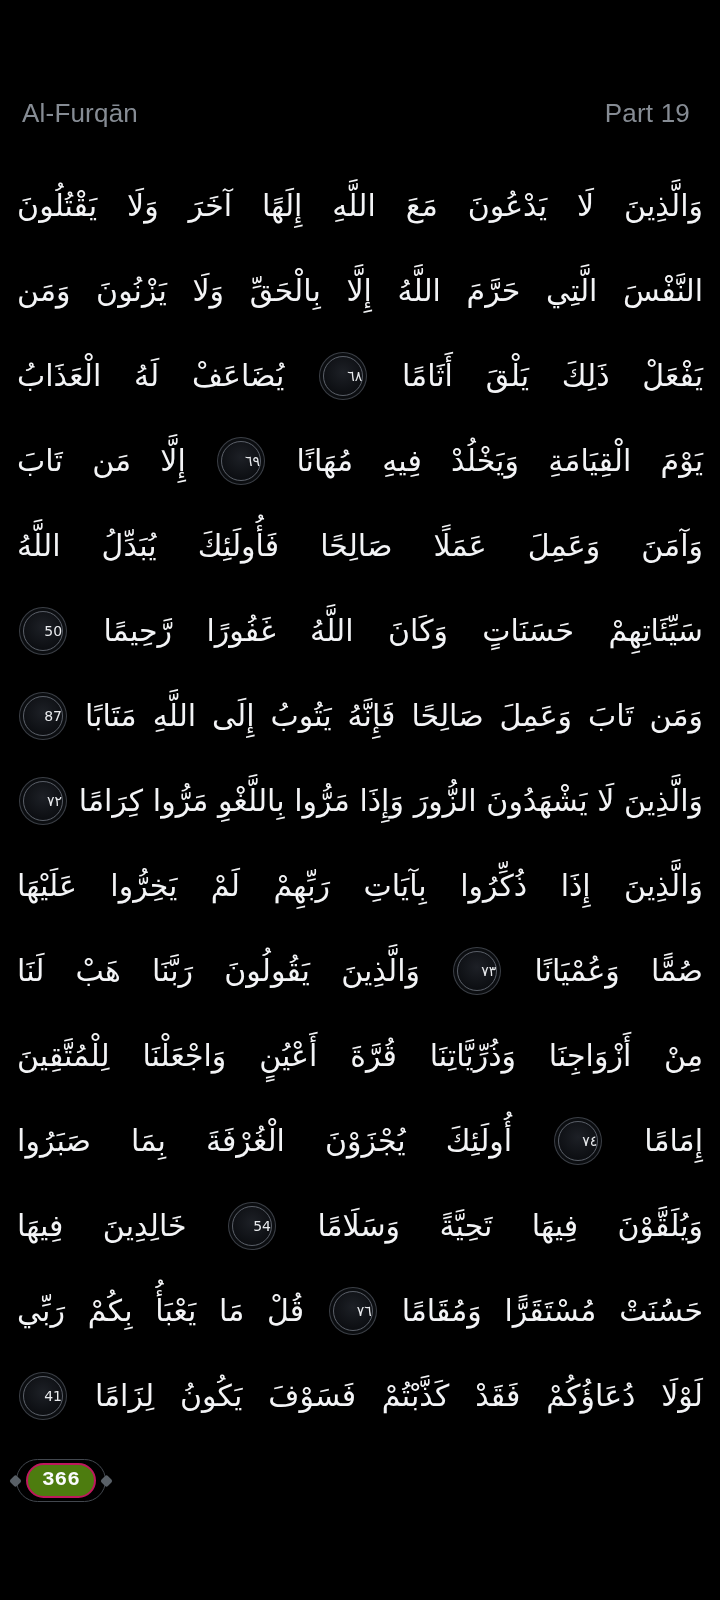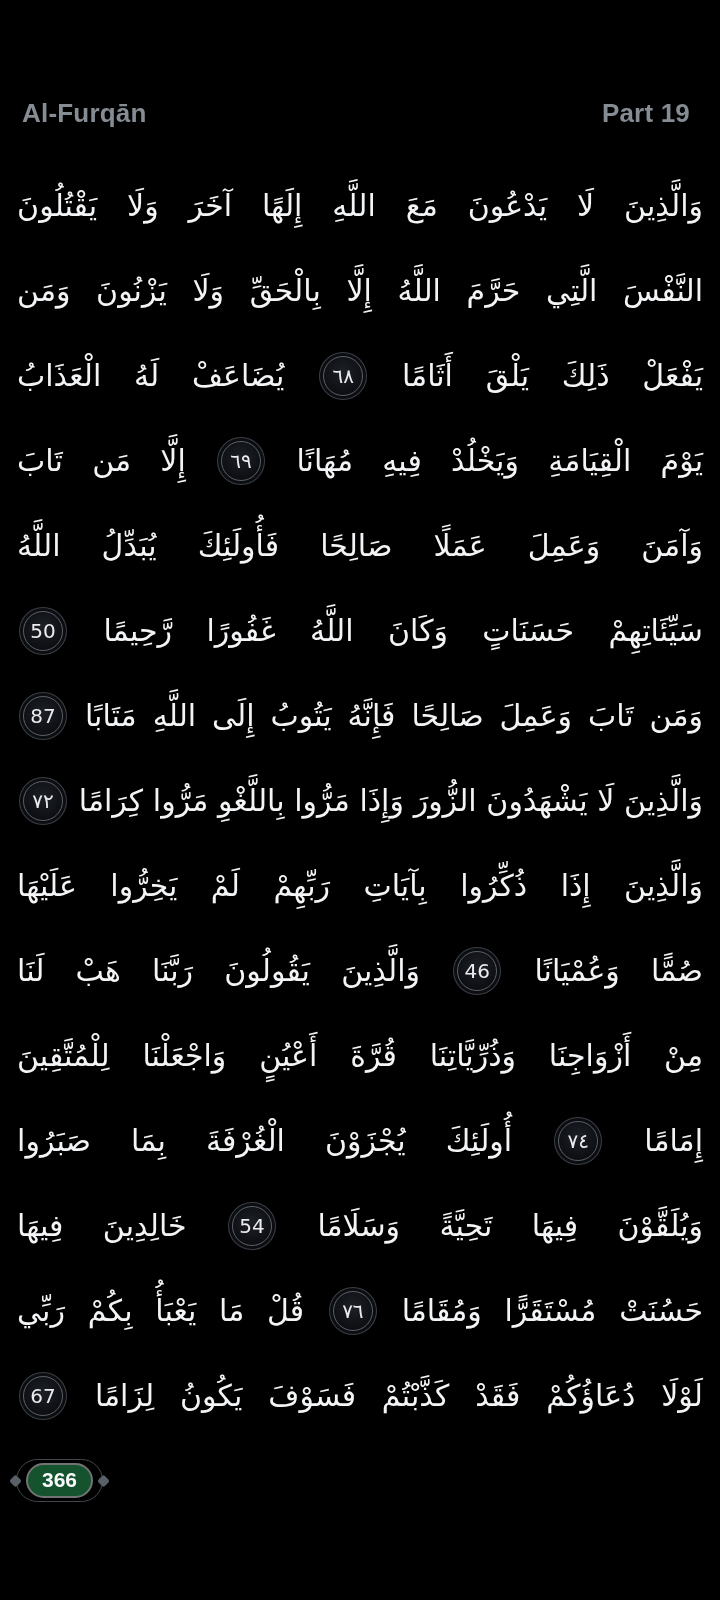--- a/index.html
+++ b/index.html
@@ -12,21 +12,21 @@
   }
 
   
   .header {
     position: absolute;
     top: 97px; left: 22px; right: 30px;
     display: flex;
     justify-content: space-between;
     align-items: baseline;
     font-family: "Liberation Sans", sans-serif;
-    font-weight: 700;
+    font-weight: 400;
     font-size: 26px;
     line-height: 32px;
     color: #868c94;
     letter-spacing: 0.2px;
   }
 
   
   .mushaf {
     position: absolute;
     top: 163px; left: 17px; right: 17px;
@@ -46,23 +46,23 @@
 
   
   .ayah-marker {
     flex: 0 0 auto;
     width: 38px; height: 38px;
     border-radius: 50%;
     background: radial-gradient(circle at 50% 40%, #1d2026 0%, #0d0f13 70%);
     border: 1px solid #5a5f68;
     box-shadow: 0 0 0 3px #0b0d10, 0 0 0 4px #3b3f46;
     color: #e9ebee;
-    font-size: 20px;
+    font-size: 14px;
     line-height: 38px;
-    text-align: center;
+    text-align: right;
     margin: 0 6px;
   }
 
   
   .badge {
     position: absolute;
     left: 16px; top: 1459px;
     display: flex;
     align-items: center;
   }
@@ -79,25 +79,25 @@
     top: 50%;
     width: 9px; height: 9px;
     background: #596067;
     transform: translateY(-50%) rotate(45deg);
     border-radius: 2px;
   }
   .badge .ring::before { left: -6px; }
   .badge .ring::after  { right: -6px; }
   .badge .pill {
     display: inline-block;
-    border: 2px solid #737373;
+    border: 2px solid #be185d;
     border-radius: 18px;
-    background: #14532d;
+    background: #4d7c0f;
     padding: 3px 14px 4px 14px;
-    font-family: Liberation Sans, sans-serif;
+    font-family: Liberation Mono, monospace;
     font-weight: 700;
     font-size: 21px;
     line-height: 24px;
     color: #fafbfd;
   }
 </style>
 </head>
 <body>
 
 <div class="header">
@@ -198,21 +198,21 @@
         <span class="w">ذُكِّرُوا</span>
         <span class="w">بِآيَاتِ</span>
         <span class="w">رَبِّهِمْ</span>
         <span class="w">لَمْ</span>
         <span class="w">يَخِرُّوا</span>
         <span class="w">عَلَيْهَا</span>
       </div>
       <div class="line">
         <span class="w">صُمًّا</span>
         <span class="w">وَعُمْيَانًا</span>
-        <span class="ayah-marker">46</span>
+        <span class="ayah-marker">٧٣</span>
         <span class="w">وَالَّذِينَ</span>
         <span class="w">يَقُولُونَ</span>
         <span class="w">رَبَّنَا</span>
         <span class="w">هَبْ</span>
         <span class="w">لَنَا</span>
       </div>
       <div class="line">
         <span class="w">مِنْ</span>
         <span class="w">أَزْوَاجِنَا</span>
         <span class="w">وَذُرِّيَّاتِنَا</span>
@@ -251,21 +251,21 @@
         <span class="w">رَبِّي</span>
       </div>
       <div class="line">
         <span class="w">لَوْلَا</span>
         <span class="w">دُعَاؤُكُمْ</span>
         <span class="w">فَقَدْ</span>
         <span class="w">كَذَّبْتُمْ</span>
         <span class="w">فَسَوْفَ</span>
         <span class="w">يَكُونُ</span>
         <span class="w">لِزَامًا</span>
-        <span class="ayah-marker">67</span>
+        <span class="ayah-marker">41</span>
       </div>
     </div>
 </div>
 
 <div class="badge">
   <span class="ring">
     <span class="pill">366</span>
   </span>
 </div>
 

